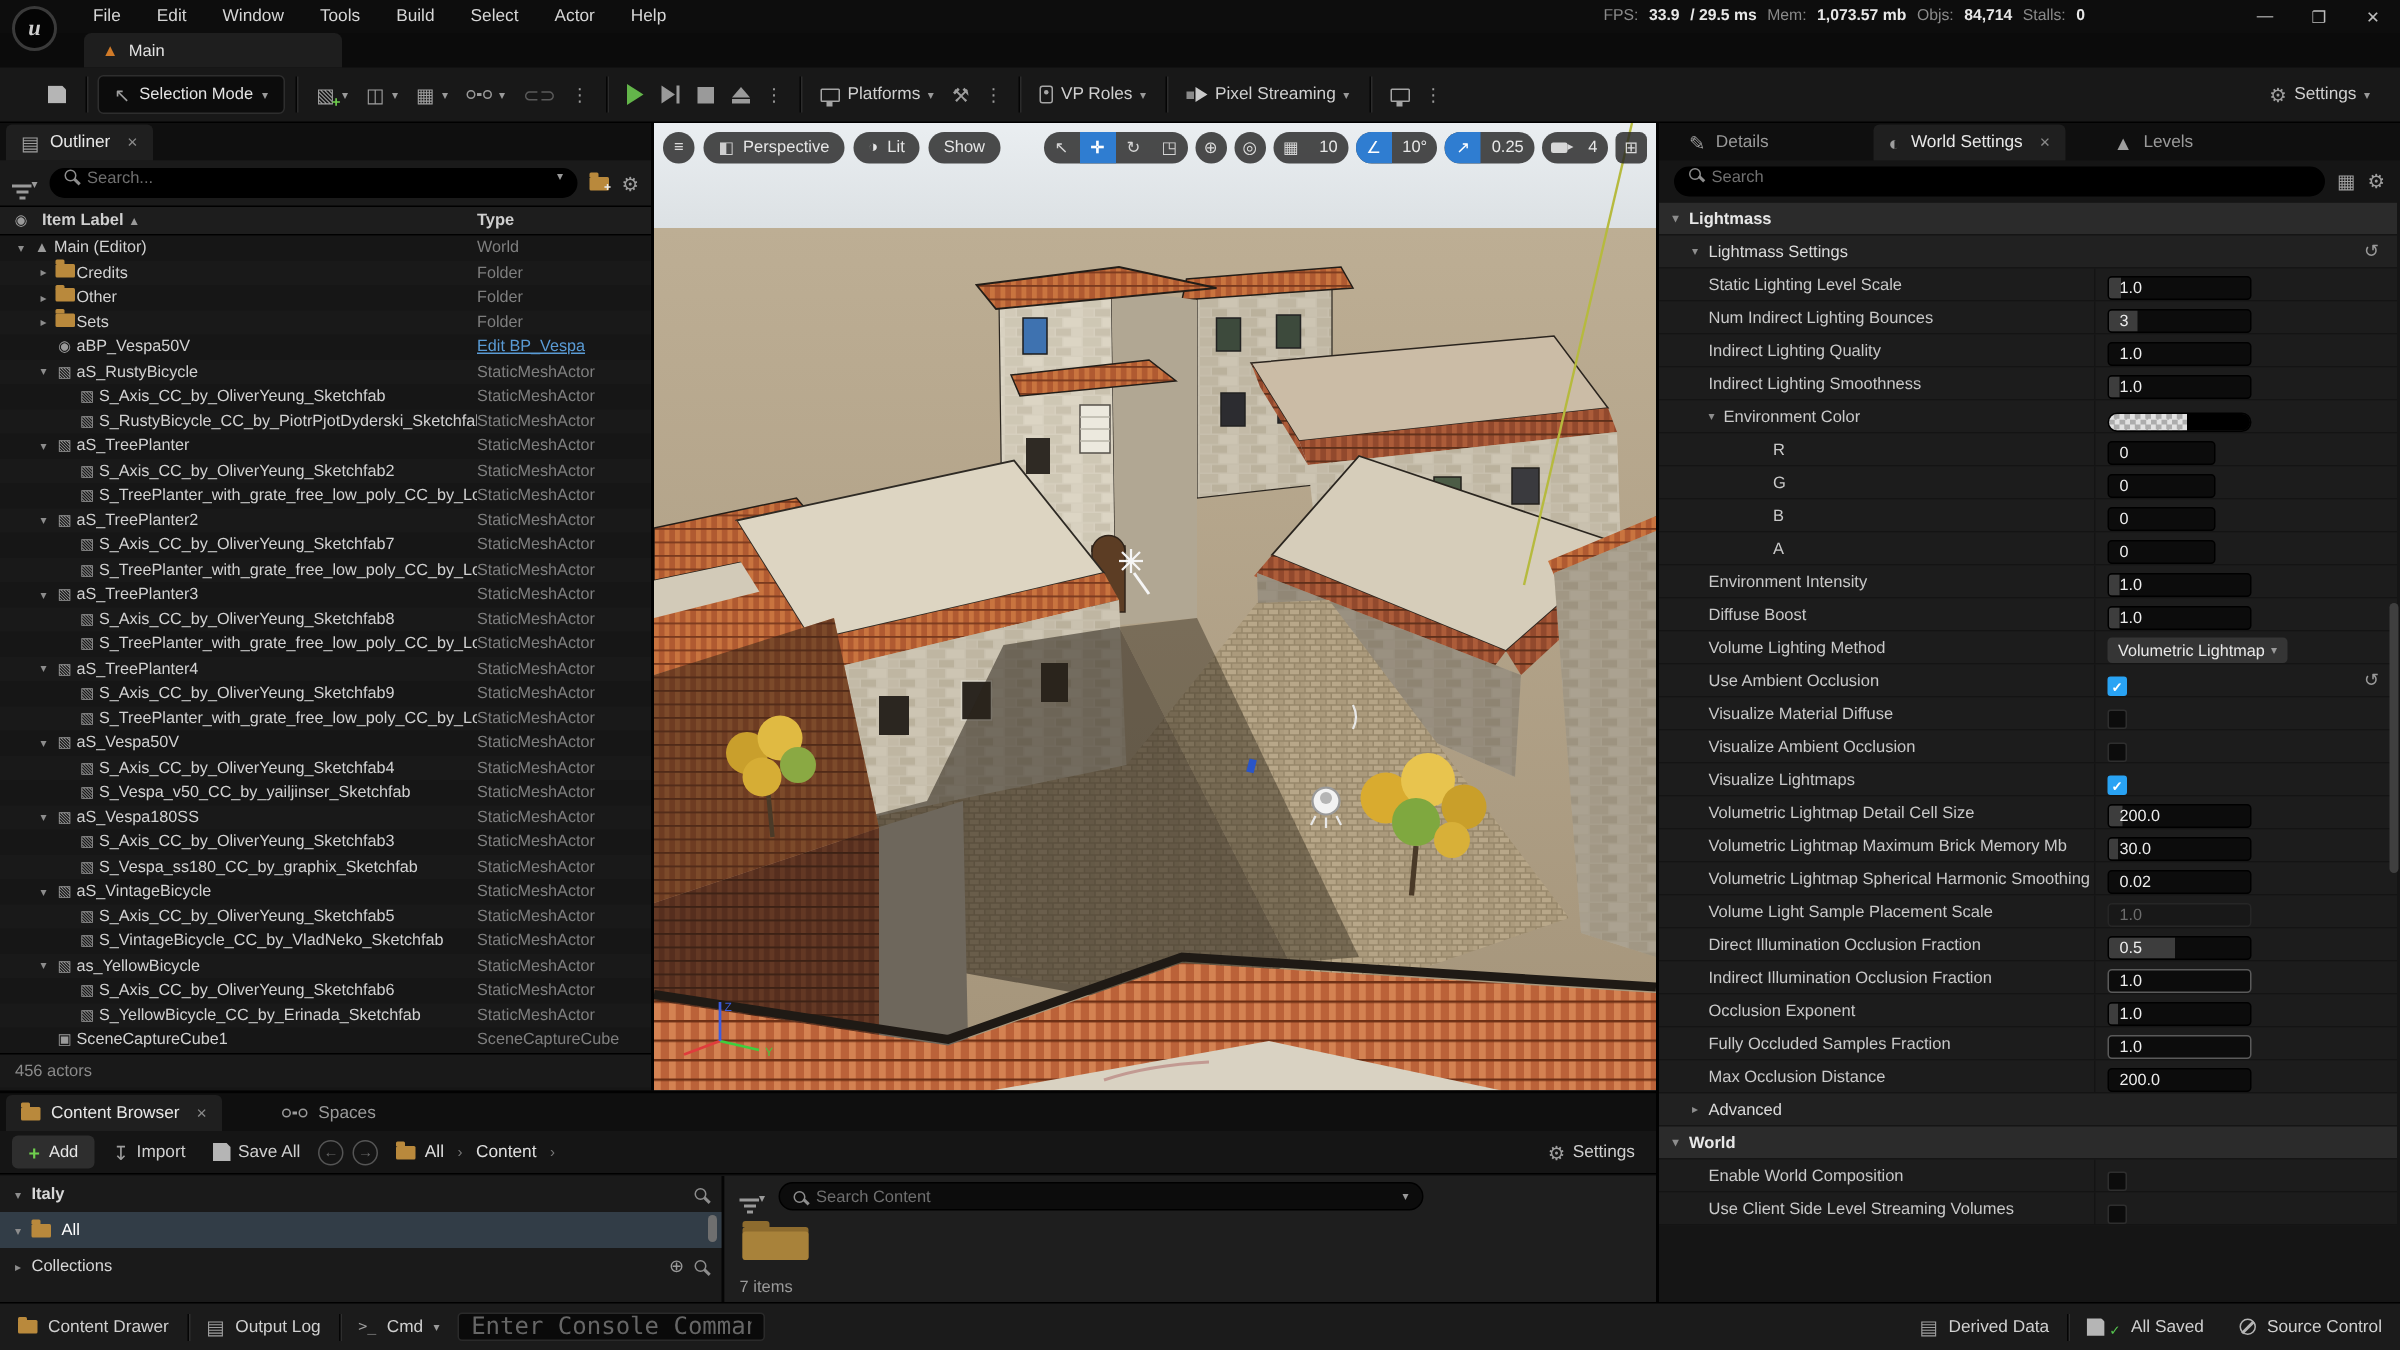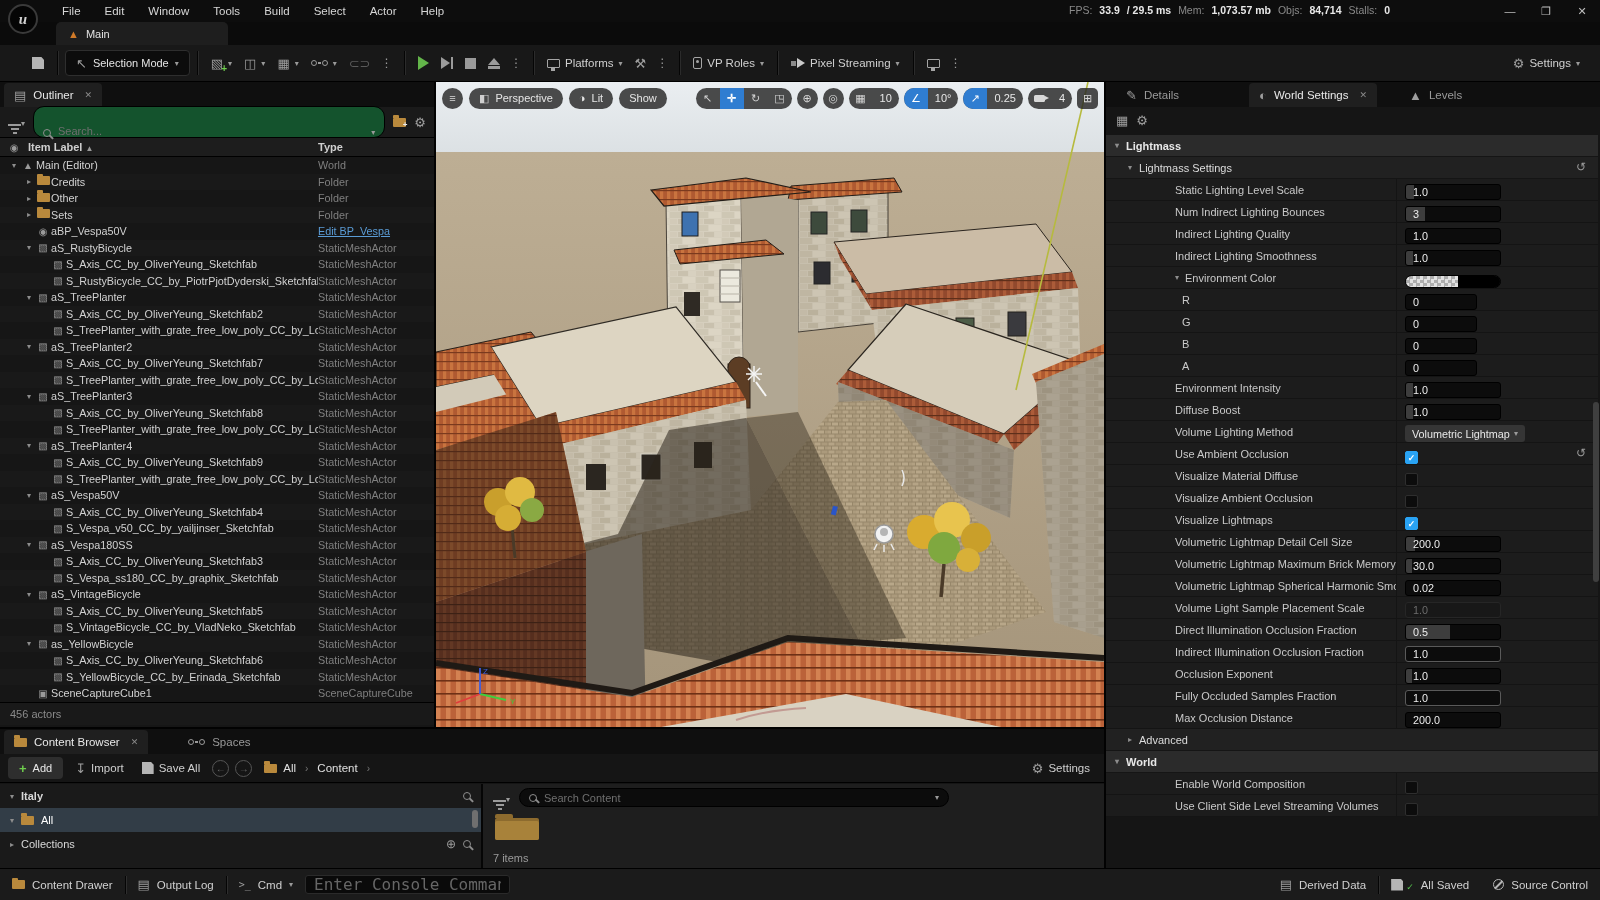--- a/index.html
+++ b/index.html
@@ -56,21 +56,21 @@
   #rightpanel { position:absolute; left:1104px; top:82px; width:496px; height:786px; background:#151515; border-left:2px solid #020202; }
   #contentbrowser { position:absolute; left:0; top:727px; width:1104px; height:141px; background:#151515; border-top:2px solid #020202; }
   #statusbar { position:absolute; left:0; top:868px; width:1600px; height:32px; background:#1b1b1b; border-top:1px solid #000; display:flex; align-items:center; z-index:20; }
 
   
   .paneltabs { height:25px; background:#0f0f0f; display:flex; align-items:flex-end; }
   .ptab { height:24px; display:flex; align-items:center; gap:7px; padding:0 10px; color:#9a9a9a; font-size:11.5px; }
   .ptab.active { background:#1f1f1f; color:#e8e8e8; border-radius:4px 4px 0 0; }
   .ptab .x { color:#8a8a8a; font-size:9px; margin-left:4px; }
   .searchrow { height:30px; display:flex; align-items:center; padding:0 8px; gap:8px; background:#1a1a1a; }
-  .searchpill { flex:1; height:32px; background:#14532d; border:1px solid #000; border-radius:11px; display:flex; align-items:flex-end; gap:7px; padding:0 9px; color:#777; }
+  .searchpill { flex:1; height:20px; background:#000000; border:1px solid #000; border-radius:11px; display:flex; align-items:flex-start; gap:7px; padding:0 9px; color:#777; }
   .searchpill input { flex:1; background:transparent; border:none; outline:none; color:#bbb; font-size:11px; font-family:"Liberation Sans",sans-serif; }
   .searchpill input::placeholder { color:#6f6f6f; }
   .mag { width:8px; height:8px; border:1.6px solid #8d8d8d; border-radius:50%; position:relative; display:inline-block; flex:none; }
   .mag::after { content:""; position:absolute; width:4.5px; height:1.8px; background:#8d8d8d; transform:rotate(45deg); right:-3.5px; bottom:-1.5px; }
   .fbars { width:13px; height:2px; background:#9a9a9a; position:relative; display:inline-block; margin-top:-7px;}
   .fbars::before { content:""; position:absolute; left:2.5px; top:4px; width:8px; height:2px; background:#9a9a9a; }
   .fbars::after { content:""; position:absolute; left:4.5px; top:8px; width:4px; height:2px; background:#9a9a9a; }
   .cfold { display:inline-block; width:13px; height:9px; background:#b9893c; border-radius:1px; position:relative; flex:none; }
   .cfold::before { content:""; position:absolute; top:-2.5px; left:0; width:6px; height:3px; background:#b9893c; border-radius:1px 1px 0 0; }
   .cfold.plus::after { content:"+"; position:absolute; right:-1px; bottom:-2px; color:#e8e8e8; font-size:8px; font-weight:bold; }
@@ -99,21 +99,21 @@
   .cam { display:inline-block; width:11px; height:7px; background:#d8d8d8; border-radius:1.5px; position:relative; }
   .cam::after { content:""; position:absolute; right:-4px; top:1px; border-left:4px solid #d8d8d8; border-top:2.5px solid transparent; border-bottom:2.5px solid transparent; }
   .vp-right { margin-left:auto; display:flex; gap:5px; align-items:center; }
 
   
   #ws-search-row { height:27px; display:flex; align-items:center; gap:8px; padding:0 10px; background:#151515; }
   #ws-body { position:absolute; top:53px; left:0; width:492px; bottom:0; overflow:hidden; }
   .ws-sec { height:21px; background:#2b2b2b; display:flex; align-items:center; gap:7px; padding-left:9px; color:#e8e8e8; font-weight:bold; font-size:11px; margin-bottom:1px; }
   .ws-sub { height:21px; background:#212121; display:flex; align-items:center; gap:7px; padding-left:22px; color:#dcdcdc; font-size:11px; margin-bottom:1px; position:relative; }
   .ws-prop { height:22px; background:#1c1c1c; display:flex; align-items:center; border-bottom:1px solid #141414; position:relative; }
-  .ws-prop .plbl { width:290px; padding-left:69px; color:#c9c9c9; white-space:nowrap; overflow:hidden; flex:none; display:flex; align-items:center; gap:6px; }
+  .ws-prop .plbl { width:290px; padding-left:33px; color:#c9c9c9; white-space:nowrap; overflow:hidden; flex:none; display:flex; align-items:center; gap:6px; }
   .ws-prop .plbl.deep { padding-left:76px; }
   .ws-prop .pctl { flex:1; display:flex; align-items:flex-end; border-left:1px solid #141414; height:100%; padding-left:8px; }
   .sexp { color:#8d8d8d; font-size:8px; }
   .reseti { position:absolute; right:12px; top:3px; color:#9a9a9a; font-size:12px; }
   .inp { width:96px; height:16px; background:#0c0c0c; border:1px solid #000; border-radius:3px; position:relative; overflow:hidden; display:flex; align-items:center; }
   .inp .fill { position:absolute; left:0; top:0; bottom:0; background:#3d3d3d; }
   .inp .val { position:relative; padding-left:7px; color:#ededed; font-size:10.8px; }
   .inp.narrow { width:72px; }
   .inp.dis { background:#181818; border-color:#262626; }
   .inp.dis .val { color:#6c6c6c; }
@@ -747,20 +747,24 @@
       <span class="ticon">◐</span>
       <span>World Settings</span>
       <span class="x">✕</span>
     </div>
     <div class="ptab" style="margin-left:22px">
       <span class="ticon">▲</span>
       <span>Levels</span>
     </div>
   </div>
   <div id="ws-search-row">
+    <div class="searchpill">
+      <span class="mag"></span>
+      <input placeholder="Search" style="">
+    </div>
     <span class="ticon">▦</span>
     <span class="gear">⚙</span>
   </div>
   <div id="ws-body">
       <div class="ws-sec">
         <span class="sexp">▾</span>
         <span>Lightmass</span>
       </div>
       <div class="ws-sub">
         <span class="sexp">▾</span>

